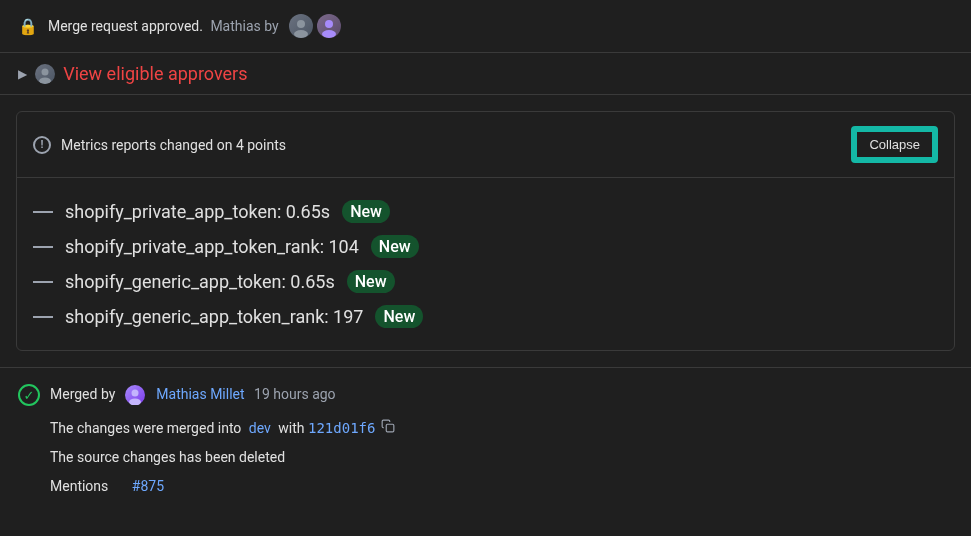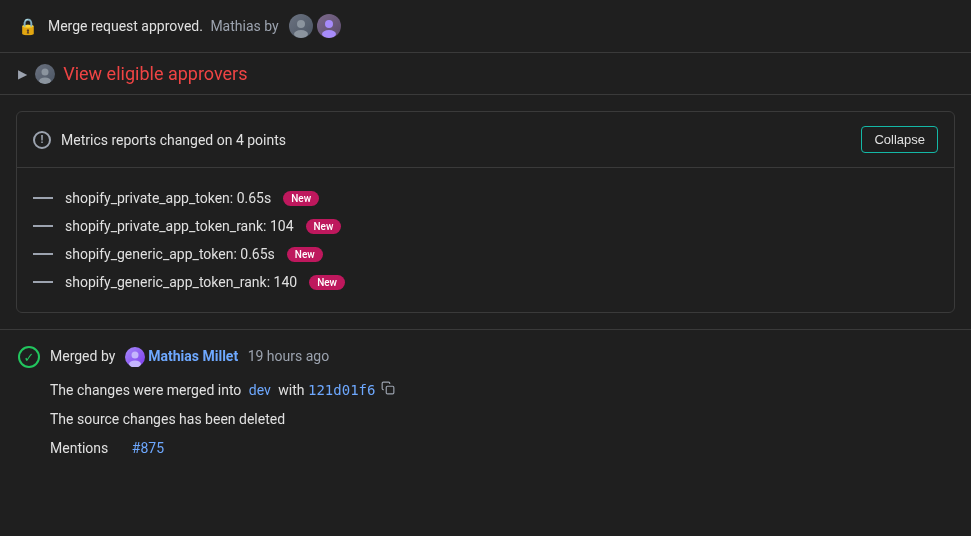--- a/index.html
+++ b/index.html
@@ -101,21 +101,21 @@
       display: inline-flex;
       align-items: center;
       justify-content: center;
       font-size: 11px;
       font-weight: bold;
       color: #9ca3af;
     }
 
     .collapse-btn {
       background: transparent;
-      border: 1px solid #14b8a6;
+      border: 6px solid #14b8a6;
       color: #e0e0e0;
       padding: 5px 12px;
       border-radius: 4px;
       font-size: 13px;
       cursor: pointer;
     }
 
     .metrics-body {
       padding: 16px;
     }
@@ -129,27 +129,27 @@
 
     .metric-dash {
       width: 20px;
       height: 2px;
       background: #9ca3af;
       flex-shrink: 0;
     }
 
     .metric-label {
       color: #e0e0e0;
-      font-size: 14px;
+      font-size: 18px;
     }
 
     .badge-new {
-      background: #be185d;
+      background: #14532d;
       color: #fff;
-      font-size: 10px;
+      font-size: 16px;
       padding: 2px 8px;
       border-radius: 12px;
       font-weight: 500;
     }
 
     .merged-section {
       padding: 16px 18px;
       border-top: 1px solid #3a3a3a;
     }
 
@@ -294,40 +294,40 @@
       <span class="metric-label">shopify_private_app_token_rank: 104</span>
       <span class="badge-new">New</span>
     </div>
     <div class="metric-row">
       <div class="metric-dash"></div>
       <span class="metric-label">shopify_generic_app_token: 0.65s</span>
       <span class="badge-new">New</span>
     </div>
     <div class="metric-row">
       <div class="metric-dash"></div>
-      <span class="metric-label">shopify_generic_app_token_rank: 140</span>
+      <span class="metric-label">shopify_generic_app_token_rank: 197</span>
       <span class="badge-new">New</span>
     </div>
   </div>
 </div>
 
 <div class="merged-section">
   <div class="merged-header">
     <div class="check-circle">✓</div>
     <span class="merged-by-text">
       <span>Merged by</span>
       <span style="margin-left:6px; vertical-align:middle;">
         <span class="avatar-small">
           <svg width="20" height="20" viewBox="0 0 20 20">
             <circle cx="10" cy="8" r="3.5" fill="#c4b5fd"></circle>
             <ellipse cx="10" cy="17" rx="6" ry="3.5" fill="#c4b5fd"></ellipse>
           </svg>
         </span>
       </span>
-      <a class="merged-user-link" href="#" style="margin-left:0;font-weight:bold;">Mathias Millet</a>
+      <a class="merged-user-link" href="#" style="margin-left:8px;">Mathias Millet</a>
       <span class="merged-time" style="margin-left:6px;">19 hours ago</span>
     </span>
   </div>
   <div class="merged-details">
     <div class="merged-detail-line">
       <span>The changes were merged into</span>
       <a class="branch-link" href="#" style="margin-left:4px;">dev</a>
       <span style="margin-left:4px;">with</span>
       <a class="commit-link" href="#" style="">121d01f6</a>
       <span class="copy-icon" title="Copy commit hash">

